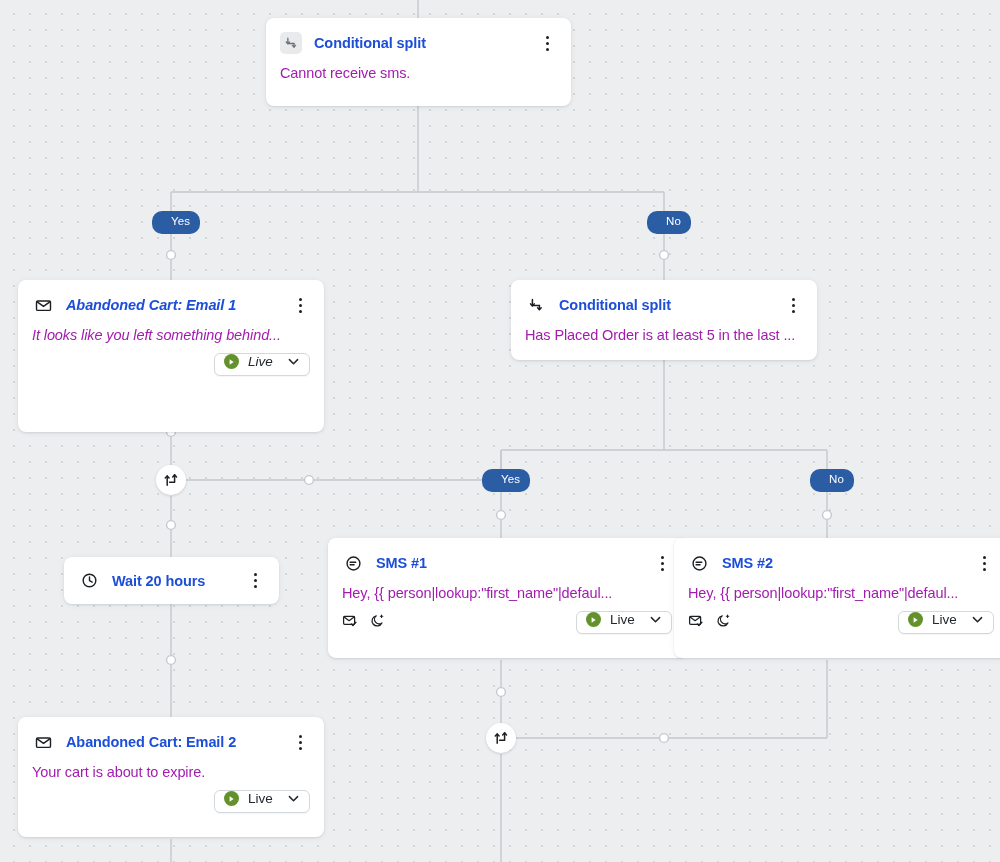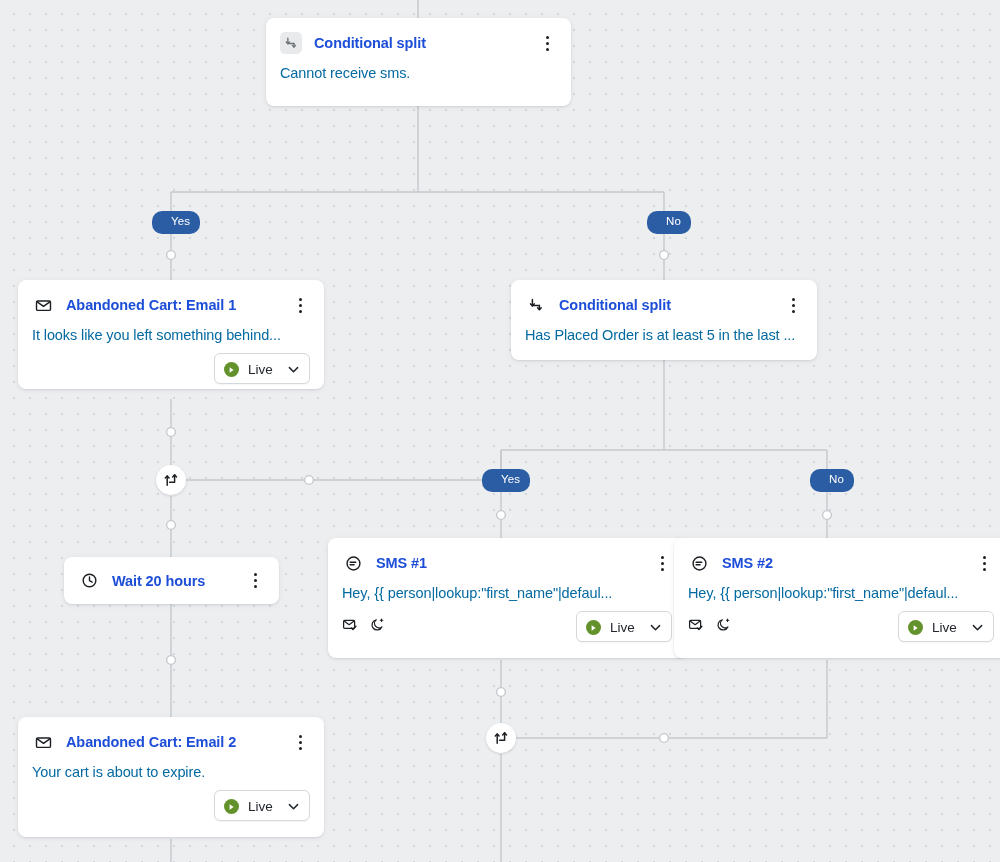--- a/index.html
+++ b/index.html
@@ -74,21 +74,21 @@
   }
   .kebab i {
     display: block;
     width: 3px; height: 3px;
     border-radius: 50%;
     background: #1c2024;
   }
   .card-body {
     padding: 11px 14px 0 14px;
     font-size: 14.5px;
-    color: #0369a1;
+    color: #a21caf;
     white-space: nowrap;
     overflow: hidden;
     text-overflow: ellipsis;
     letter-spacing: -0.1px;
   }
   .card-foot {
     display: flex;
     align-items: center;
     padding: 10px 14px 13px 14px;
   }
@@ -100,21 +100,21 @@
     color: #1c2024;
   }
   .foot-icons.empty { }
   .status-pill {
     display: inline-flex;
     align-items: center;
     gap: 9px;
     border: 1px solid #d3d8dd;
     border-radius: 6px;
     background: #fff;
-    padding: 8px 9px 6px 9px;
+    padding: 0 9px 6px 9px;
     margin-left: auto;
     cursor: pointer;
     box-shadow: 0 1px 1px rgba(16,24,40,.04);
   }
   .status-dot {
     width: 15px; height: 15px;
     border-radius: 50%;
     background: #63922c;
     display: inline-flex;
     align-items: center;
@@ -252,21 +252,21 @@
       <div class="card-title">Conditional split</div>
       <div class="kebab">
         <i></i>
           <i></i>
           <i></i>
       </div>
     </div>
     <div class="card-body">Cannot receive sms.</div>
   </div>
 
-  <div class="card" style="left:18px; top:280px; width:306px; height:109px;">
+  <div class="card" style="left:18px; top:280px; width:306px; height:152px;font-style:italic;">
     <div class="card-head">
       <span class="head-icon">
         <svg width="17" height="17" viewBox="0 0 18 18">
           <rect x="1.6" y="4.2" width="14.8" height="10" rx="1.3" fill="none" stroke="#1c2024" stroke-width="1.5"></rect>
           <path d="M2.3,5.2 L9,10 L15.7,5.2" fill="none" stroke="#1c2024" stroke-width="1.5" stroke-linecap="round" stroke-linejoin="round"></path>
         </svg>
       </span>
       <div class="card-title">Abandoned Cart: Email 1</div>
       <div class="kebab">
         <i></i>

